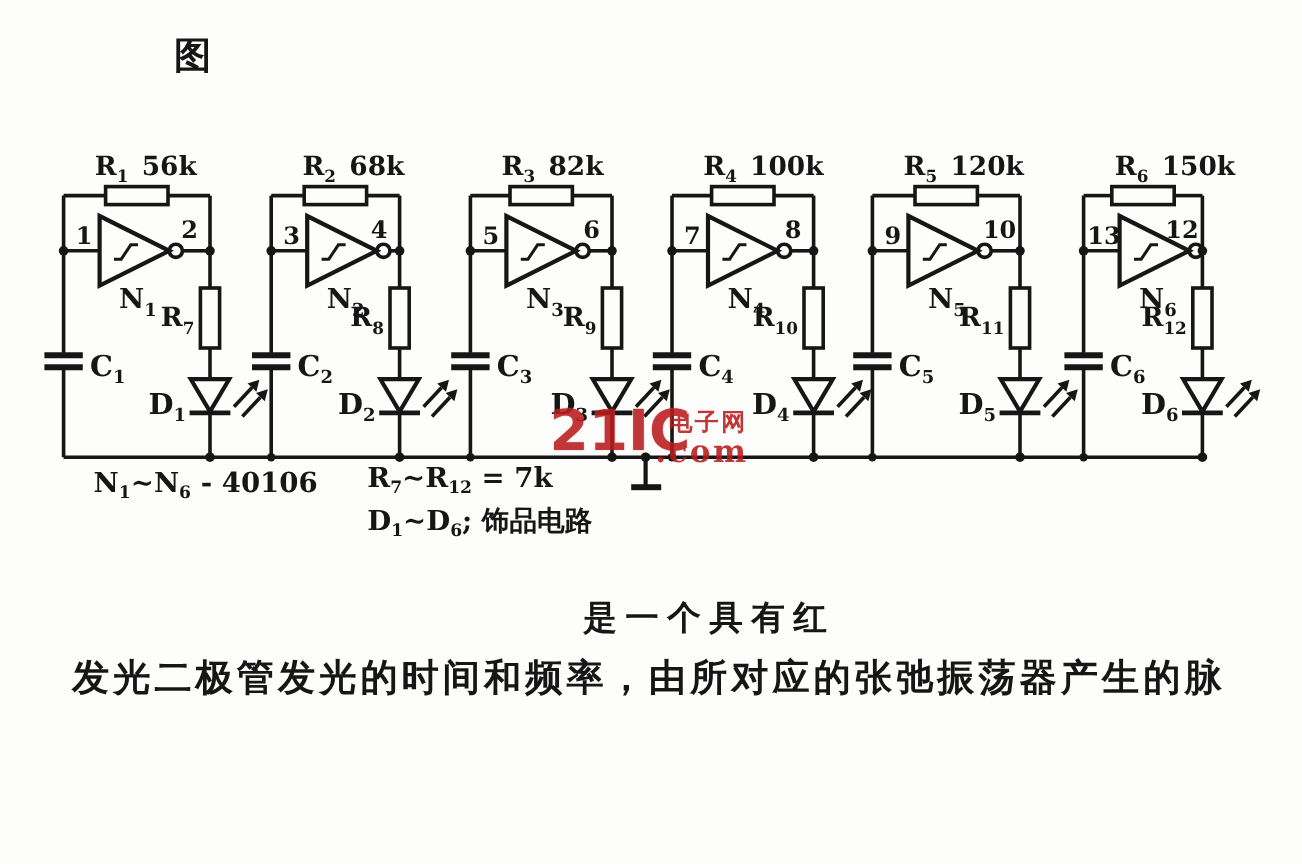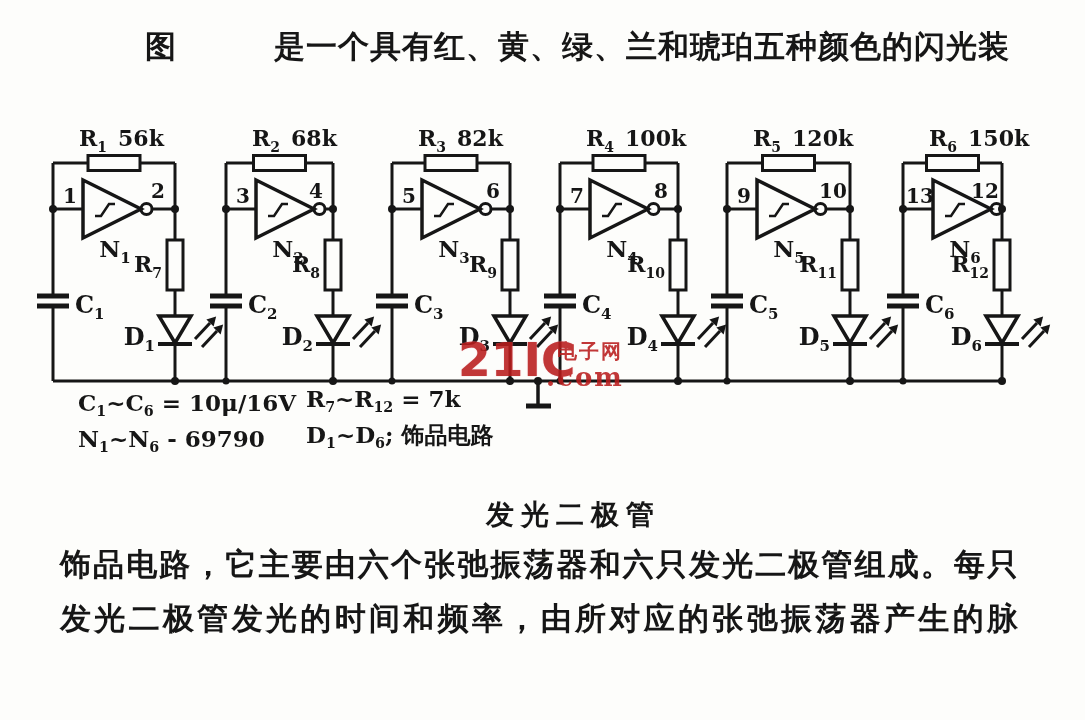--- a/index.html
+++ b/index.html
@@ -27,21 +27,20 @@
   .wm-domain{position:absolute;left:88px;top:26px;font-family:"DejaVu Serif","Liberation Serif",serif;
     font-weight:700;font-size:26px;letter-spacing:2px;}
 </style>
 </head>
 <body>
 
 <div class="page">
 
   <div class="title-row">
     <span class="fig-label">图</span>
-    <span class="fig-title">是一个具有红、黄、绿、兰和琥珀五种颜色的闪光装</span>
   </div>
 
   <svg id="circuit" width="1085" height="450" viewBox="0 0 1085 450">
       <g>
         <line x1="53" y1="163" x2="88" y2="163" stroke="#161616" stroke-width="3"></line>
         <line x1="140" y1="163" x2="175" y2="163" stroke="#161616" stroke-width="3"></line>
         <rect x="88" y="155.5" width="52" height="15" fill="none" stroke="#161616" stroke-width="3"></rect>
         <text x="79" y="146" font-size="22" text-anchor="start" fill="#161616" font-weight="bold" font-family="&quot;DejaVu Serif&quot;,&quot;DejaVu Sans&quot;,serif"><tspan>R</tspan><tspan dy="6" font-size="14">1</tspan><tspan dy="-6" font-size="22"> 56k</tspan></text>
         <line x1="53" y1="163" x2="53" y2="294" stroke="#161616" stroke-width="3"></line>
         <line x1="53" y1="308" x2="53" y2="381" stroke="#161616" stroke-width="3"></line>
@@ -267,34 +266,32 @@
       </g>
       <line x1="53" y1="381" x2="1005" y2="381" stroke="#161616" stroke-width="3"></line>
       <g>
         <line x1="538" y1="381" x2="538" y2="405" stroke="#161616" stroke-width="3.5"></line>
         <line x1="526" y1="406" x2="551" y2="406" stroke="#161616" stroke-width="5"></line>
         <circle cx="538" cy="381" r="4" fill="#161616"></circle>
       </g>
     </svg>
 
   <div class="notes-col notes-left">
-    <div><span>C</span><span class="sub">1</span><span>~</span><span>C</span><span class="sub">6</span><span> = 10μ/16V</span></div>
-    <div><span>N</span><span class="sub">1</span><span>~</span><span>N</span><span class="sub">6</span><span> - 69790</span></div>
+    <div><span>N</span><span class="sub">1</span><span>~</span><span>N</span><span class="sub">6</span><span> - 40106</span></div>
   </div>
   <div class="notes-col notes-right">
     <div><span>R</span><span class="sub">7</span><span>~</span><span>R</span><span class="sub">12</span><span> = 7k</span></div>
     <div><span>D</span><span class="sub">1</span><span>~</span><span>D</span><span class="sub">6</span><span>; 饰品电路</span></div>
   </div>
 
   <div class="watermark">
     <span class="wm-brand">21IC</span>
     <span class="wm-site">电子网</span>
     <span class="wm-domain">.com</span>
   </div>
 
-  <div class="caption">发光二极管</div>
+  <div class="caption">是一个具有红</div>
 
   <div class="para">
-    <div class="para-line">饰品电路，它主要由六个张弛振荡器和六只发光二极管组成。每只</div>
     <div class="para-line">发光二极管发光的时间和频率，由所对应的张弛振荡器产生的脉</div>
   </div>
 
 </div>
 
 </body></html>

